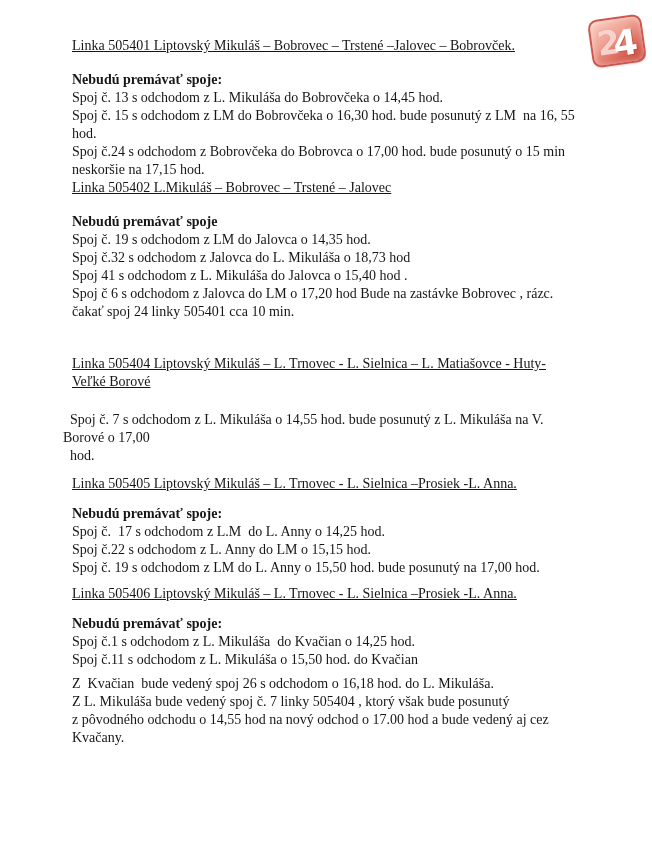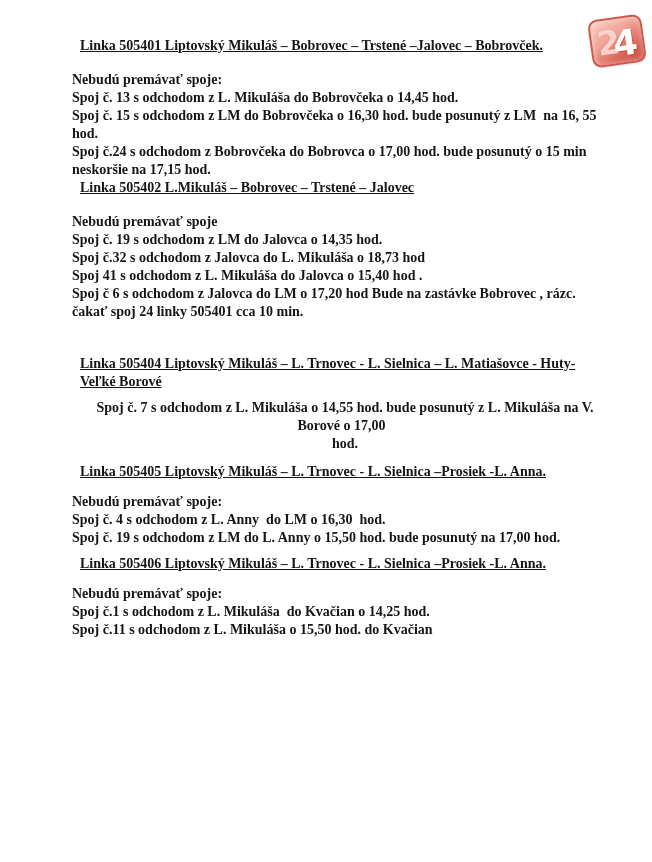--- a/index.html
+++ b/index.html
@@ -7,27 +7,27 @@
   body {
     background:#ffffff;
     font-family:"Liberation Serif","DejaVu Serif",serif;
     font-size:14px;
     line-height:18px;
     color:#161616;
     position:relative;
     overflow:hidden;
   }
   .doc { position:absolute; left:72px; top:37px; width:548px; }
-  .title { font-weight:700; text-decoration:underline; white-space:pre-wrap; margin-bottom:16px;margin-left:8px; }
+  .title { font-weight:400; text-decoration:underline; white-space:pre-wrap; margin-bottom:16px; }
   .sub { font-weight:700; }
-  .line, .para, .closing { white-space:pre-wrap;font-weight:bold; }
+  .line, .para, .closing { white-space:pre-wrap; }
   .sec2 { margin-top:0; }
   .sec3 { margin-top:34px; }
   .sec3 .title { margin-bottom:0; }
-  .sec3 .para { margin-top:8px; margin-left:-9px;text-align:center; }
+  .sec3 .para { margin-top:20px; margin-left:-9px; }
   .sec4 { margin-top:10px; }
   .sec5 { margin-top:8px; }
   .sec4 .title, .sec5 .title { margin-bottom:12px; }
   .closing { margin-top:6px; }
   .logo {
     position:absolute; left:590px; top:17px; width:54px; height:48px;
     transform:rotate(-8deg);
     border-radius:9px;
     background:linear-gradient(150deg,#f8cabe 5%,#efa294 40%,#d96052 75%,#c74b40 100%);
     border:2px solid #cf564b;
@@ -79,25 +79,30 @@
     <div class="title">Linka 505404 Liptovský Mikuláš – L. Trnovec - L. Sielnica – L. Matiašovce - Huty-
 Veľké Borové</div>
     <div class="para">  Spoj č. 7 s odchodom z L. Mikuláša o 14,55 hod. bude posunutý z L. Mikuláša na V.
 Borové o 17,00
   hod.</div>
   </div>
 
   <div class="sec sec4">
     <div class="title">Linka 505405 Liptovský Mikuláš – L. Trnovec - L. Sielnica –Prosiek -L. Anna.</div>
     <div class="sub">Nebudú premávať spoje:</div>
-    <div class="line">Spoj č. 4 s odchodom z L. Anny  do LM o 16,30  hod.</div>
+    <div class="line">Spoj č.  17 s odchodom z L.M  do L. Anny o 14,25 hod.</div>
+    <div class="line">Spoj č.22 s odchodom z L. Anny do LM o 15,15 hod.</div>
     <div class="line">Spoj č. 19 s odchodom z LM do L. Anny o 15,50 hod. bude posunutý na 17,00 hod.</div>
   </div>
 
   <div class="sec sec5">
     <div class="title">Linka 505406 Liptovský Mikuláš – L. Trnovec - L. Sielnica –Prosiek -L. Anna.</div>
     <div class="sub">Nebudú premávať spoje:</div>
     <div class="line">Spoj č.1 s odchodom z L. Mikuláša  do Kvačian o 14,25 hod.</div>
     <div class="line">Spoj č.11 s odchodom z L. Mikuláša o 15,50 hod. do Kvačian</div>
   </div>
 
+  <div class="closing">Z  Kvačian  bude vedený spoj 26 s odchodom o 16,18 hod. do L. Mikuláša.
+Z L. Mikuláša bude vedený spoj č. 7 linky 505404 , ktorý však bude posunutý
+z pôvodného odchodu o 14,55 hod na nový odchod o 17.00 hod a bude vedený aj cez
+Kvačany.</div>
 
 </div>
 
 </body></html>

